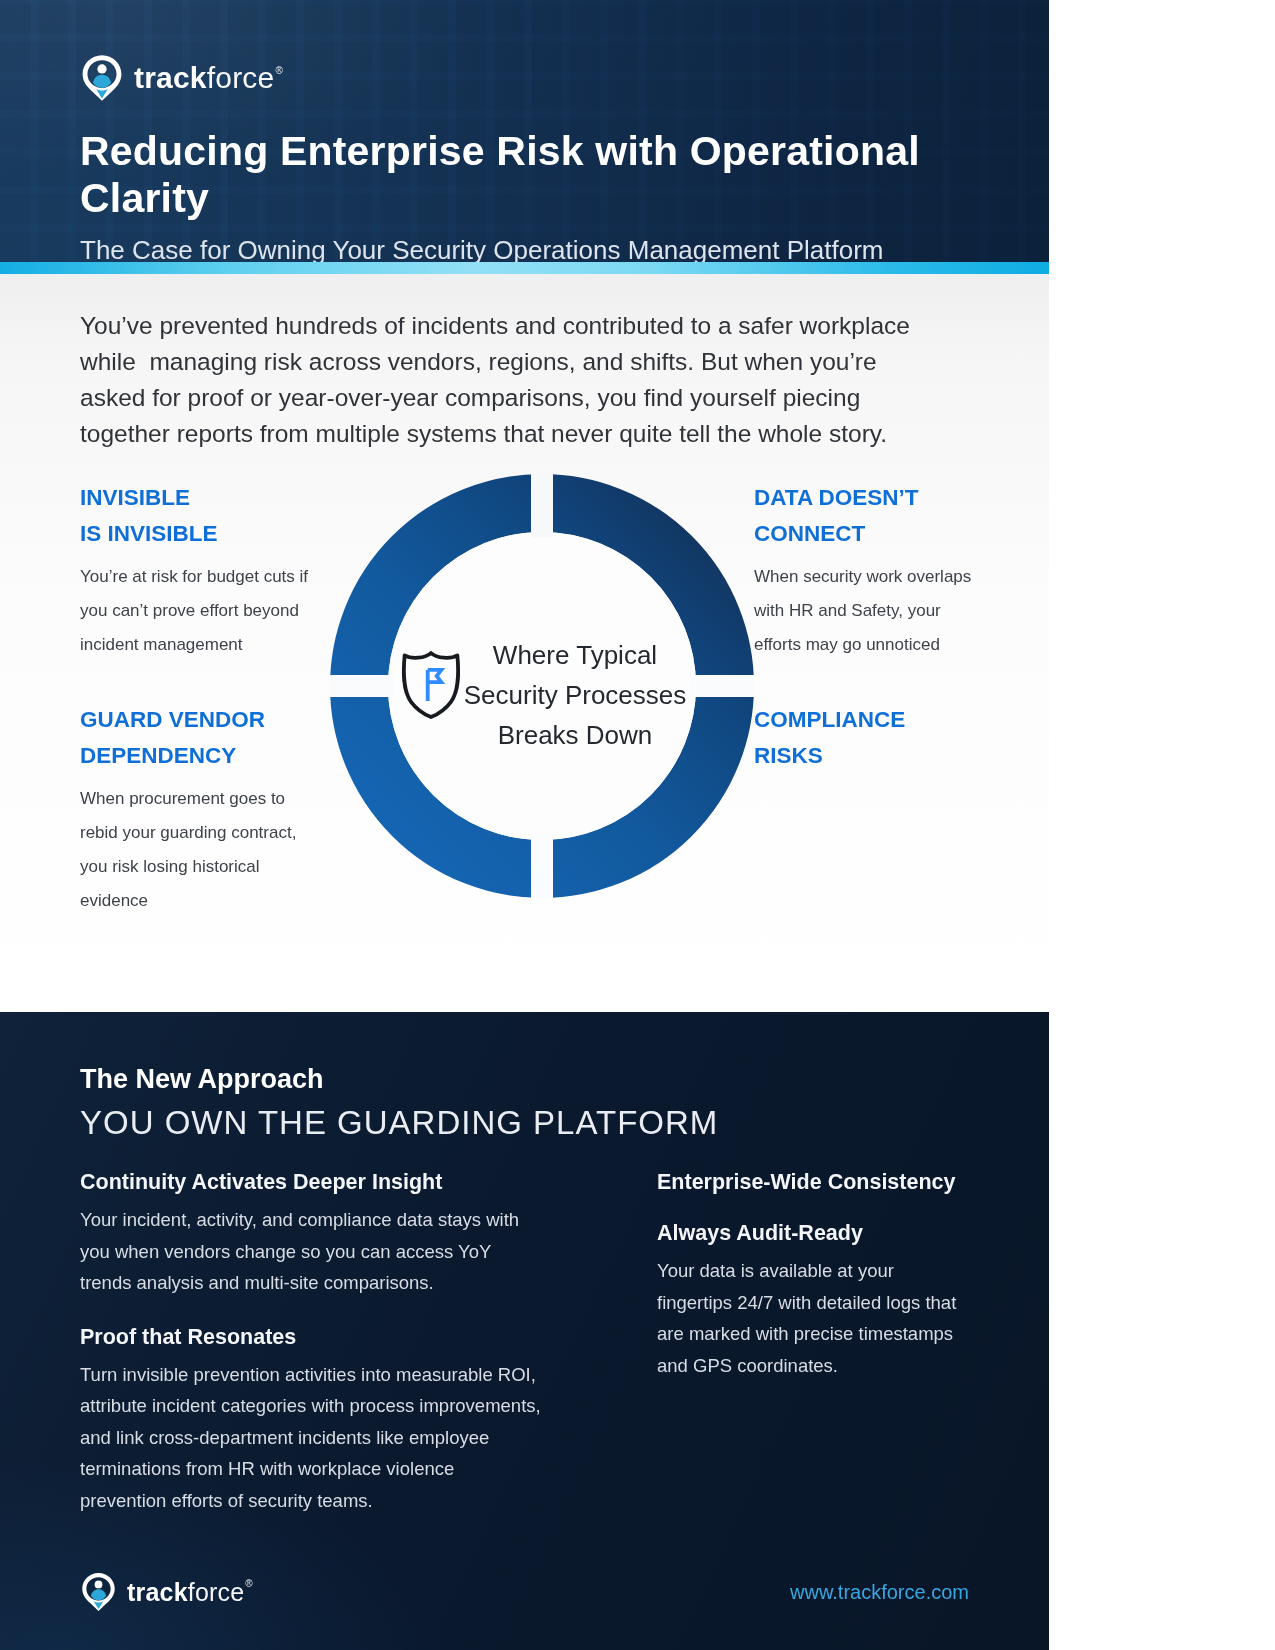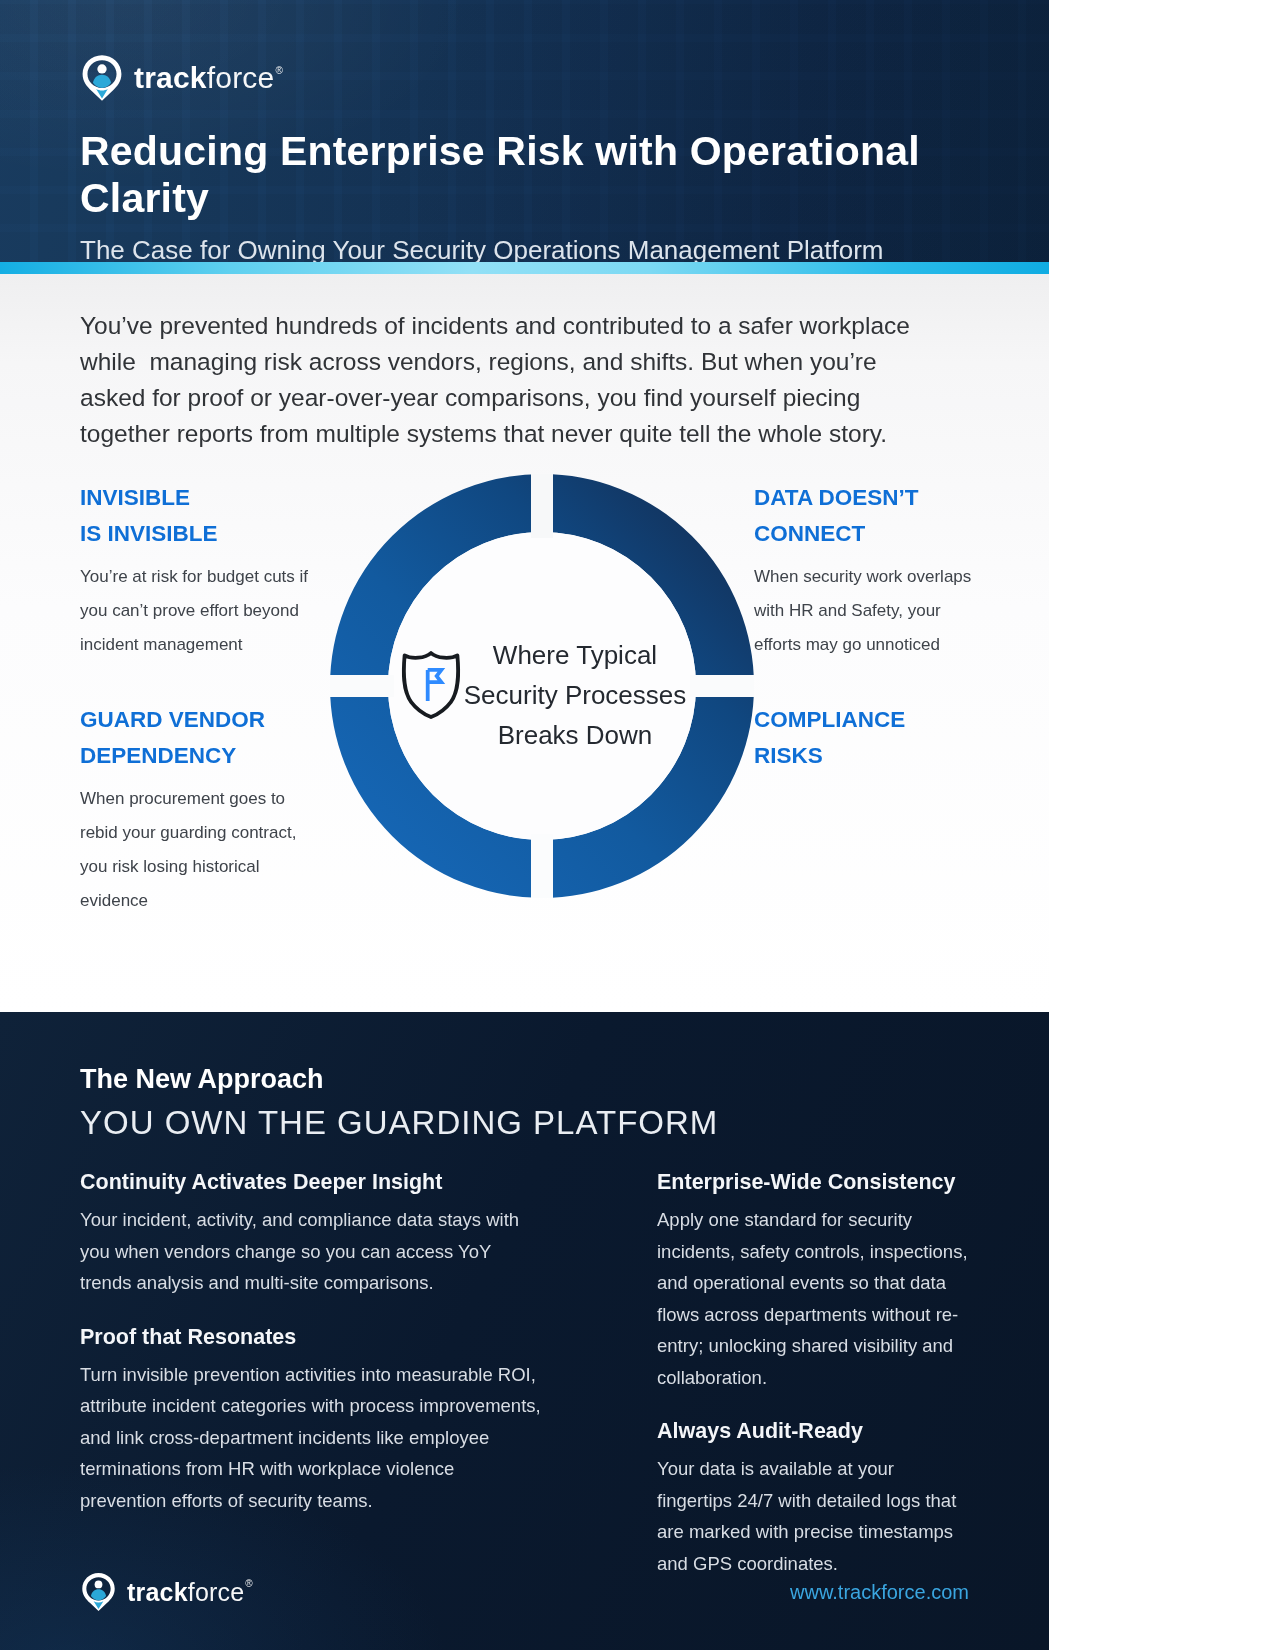--- a/index.html
+++ b/index.html
@@ -182,21 +182,20 @@
           <p class="feature-body">Your incident, activity, and compliance data stays with you when vendors change so you can access YoY trends analysis and multi-site comparisons.</p>
         </div>
         <div class="feature">
           <h3 class="feature-title">Proof that Resonates</h3>
           <p class="feature-body">Turn invisible prevention activities into measurable ROI, attribute incident categories with process improvements, and link cross-department incidents like employee terminations from HR with workplace violence prevention efforts of security teams.</p>
         </div>
       </div>
       <div class="fcol-right">
         <div class="feature">
           <h3 class="feature-title">Enterprise-Wide Consistency</h3>
-          <p class="feature-body">Apply one standard for security incidents, safety controls, inspections, and operational events so that data flows across departments without re-entry; unlocking shared visibility and collaboration.</p>
         </div>
         <div class="feature">
           <h3 class="feature-title">Always Audit-Ready</h3>
           <p class="feature-body">Your data is available at your fingertips 24/7 with detailed logs that are marked with precise timestamps and GPS coordinates.</p>
         </div>
       </div>
     </div>
 
     <div class="footer-row">
       <div class="brand logo-sm">

